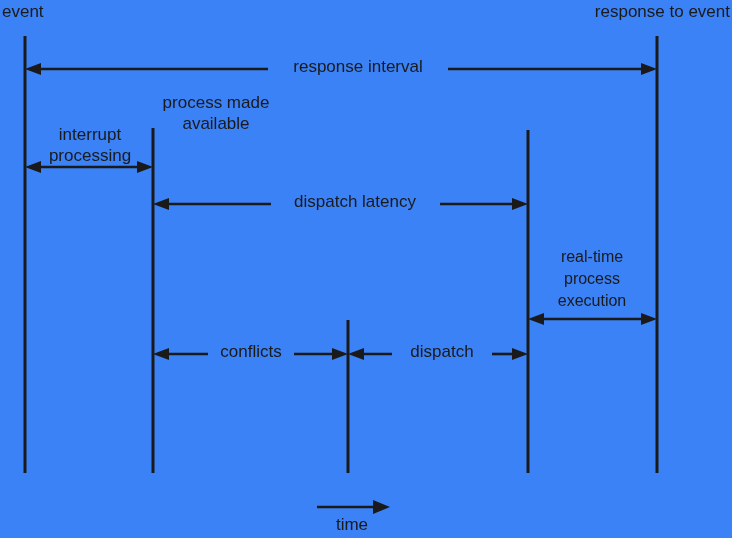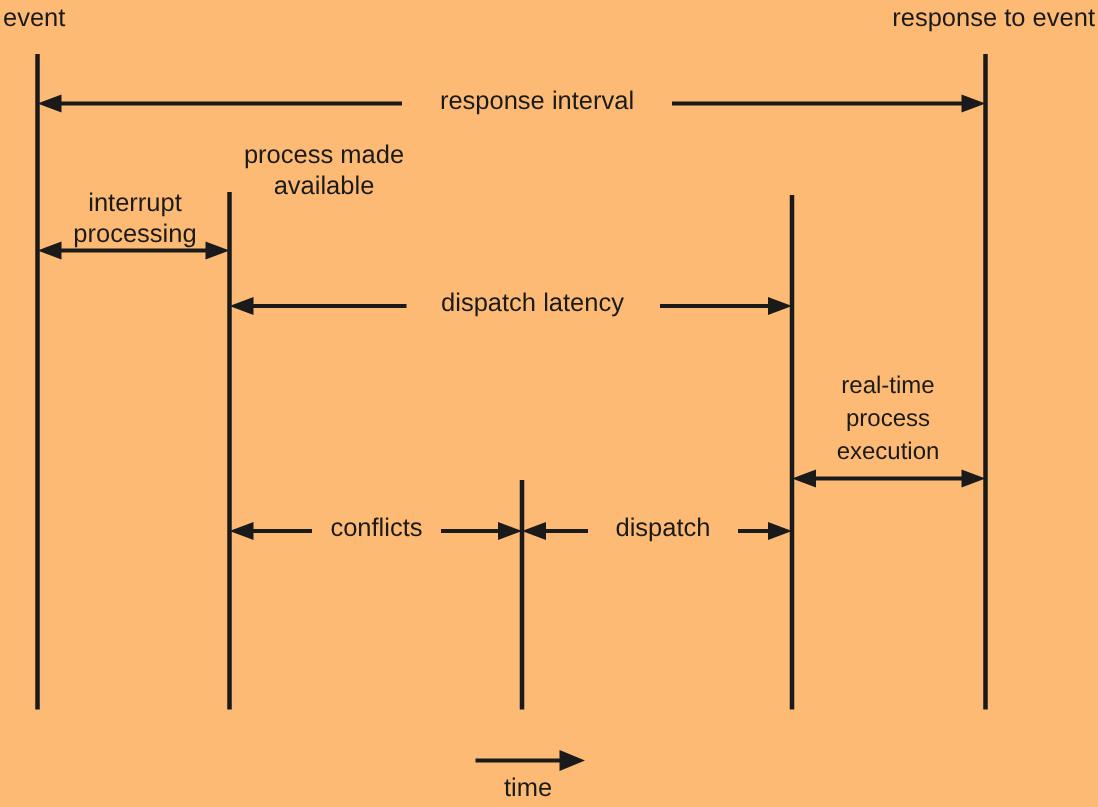--- a/index.html
+++ b/index.html
@@ -9,21 +9,21 @@
     background: #ffffff;
   }
   body {
     font-family: "Liberation Sans", sans-serif;
     -webkit-font-smoothing: antialiased;
   }
   #diagram-root {
     position: relative;
     width: 732px;
     height: 538px;
-    background: #fdba74;
+    background: #3b82f6;
     overflow: hidden;
   }
   #diagram-svg {
     position: absolute;
     top: 0;
     left: 0;
     width: 732px;
     height: 538px;
     display: block;
   }

